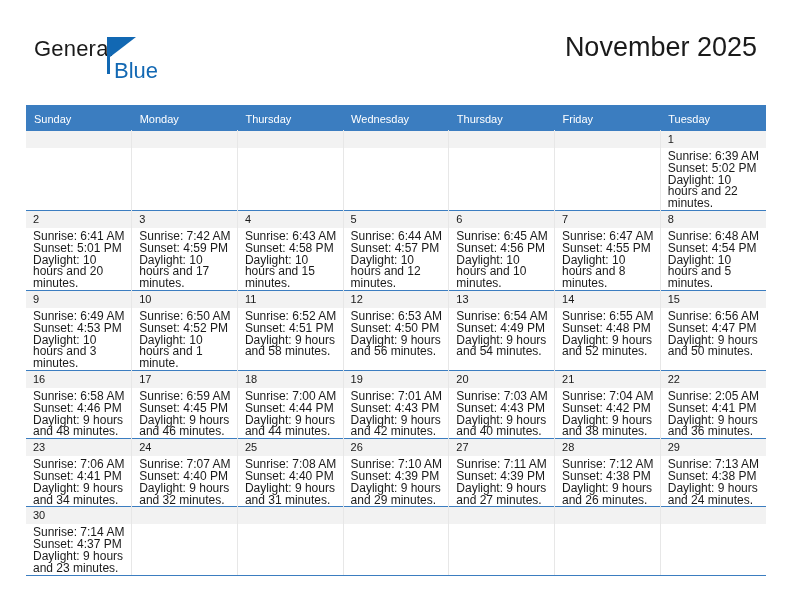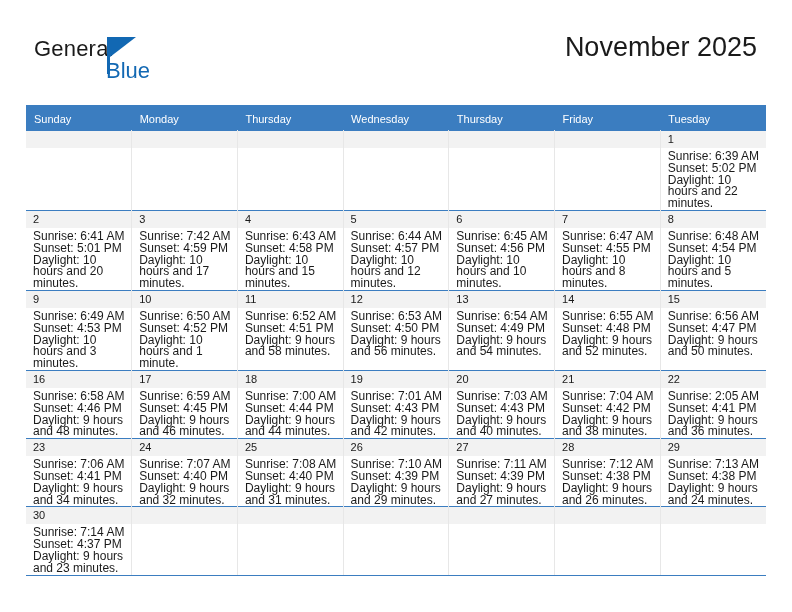--- a/index.html
+++ b/index.html
@@ -62,21 +62,21 @@
   .brand-bar {
     position: absolute;
     left: 73px;
     top: 1px;
     width: 3px;
     height: 37px;
     background: #1268b3;
   }
   .brand-blue {
     position: absolute;
-    left: 72px;
+    left: 80px;
     top: 22px;
     font-size: 22px;
     color: #1268b3;
     font-family: "Liberation Sans", sans-serif;
   }
 
   .title-block {
     position: absolute;
     right: 35px;
     top: 30px;

